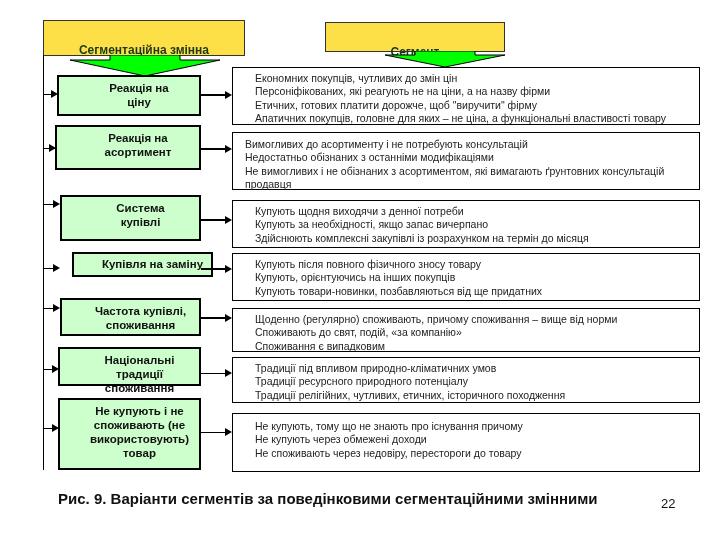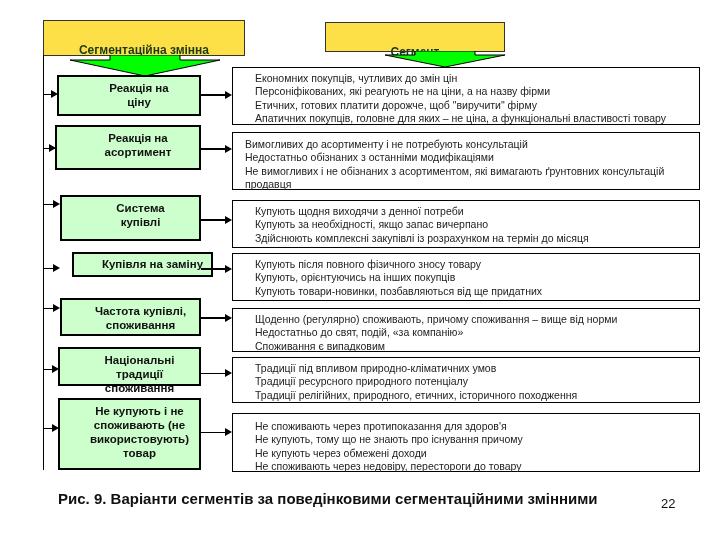--- a/index.html
+++ b/index.html
@@ -100,49 +100,48 @@
 <div class="abs hconn" style="left:43px; top:308px; width:14px; height:1px;"></div>
 <div class="abs arrowhead" style="left:53px; top:304px;"></div>
 <div class="abs lbox" style="left:60px; top:298px; width:141px; height:38px;">
   <span>Частота купівлі,
 споживання</span>
 </div>
 <div class="abs hconn" style="left:201px; top:317px; width:26px;"></div>
 <div class="abs arrowhead" style="left:225px; top:314px;"></div>
 <div class="abs rbox" style="left:232px; top:308px; width:468px; height:44px;">
   <div>Щоденно (регулярно) споживають, причому споживання – вище від норми</div>
-  <div>Недостатньо до свят, подій, «за компанію»</div>
+  <div>Споживають до свят, подій, «за компанію»</div>
   <div>Споживання є випадковим</div>
 </div>
 
 <div class="abs hconn" style="left:43px; top:369px; width:14px; height:1px;"></div>
 <div class="abs arrowhead" style="left:52px; top:365px;"></div>
 <div class="abs lbox" style="left:58px; top:347px; width:143px; height:39px;">
   <span>Національні традиції
 споживання</span>
 </div>
 <div class="abs hconn" style="left:201px; top:373px; width:26px; height:1px;"></div>
 <div class="abs arrowhead" style="left:225px; top:369px;"></div>
 <div class="abs rbox" style="left:232px; top:357px; width:468px; height:46px;">
   <div>Традиції під впливом природно-кліматичних умов</div>
   <div>Традиції ресурсного природного потенціалу</div>
-  <div>Традиції релігійних, природного, етичних, історичного походження</div>
+  <div>Традиції релігійних, чутливих, етичних, історичного походження</div>
 </div>
 
 <div class="abs hconn" style="left:43px; top:428px; width:14px; height:1px;"></div>
 <div class="abs arrowhead" style="left:52px; top:424px;"></div>
 <div class="abs lbox" style="left:58px; top:398px; width:143px; height:72px;">
   <span>Не купують і не
 споживають (не
 використовують)
 товар</span>
 </div>
 <div class="abs hconn" style="left:201px; top:432px; width:26px; height:1px;"></div>
 <div class="abs arrowhead" style="left:225px; top:428px;"></div>
 <div class="abs rbox" style="left:232px; top:413px; width:468px; height:59px; padding-top:6px;">
-  <div>Не споживають через протипоказання для здоров'я</div>
   <div>Не купують, тому що не знають про існування причому</div>
   <div>Не купують через обмежені доходи</div>
   <div>Не споживають через недовіру, перестороги до товару</div>
 </div>
 
 <div class="abs caption" style="left:58px; top:490px;">Рис. 9. Варіанти сегментів за поведінковими сегментаційними змінними</div>
 <div class="abs pagenum" style="left:661px; top:496px;">22</div>
 
 </body></html>

